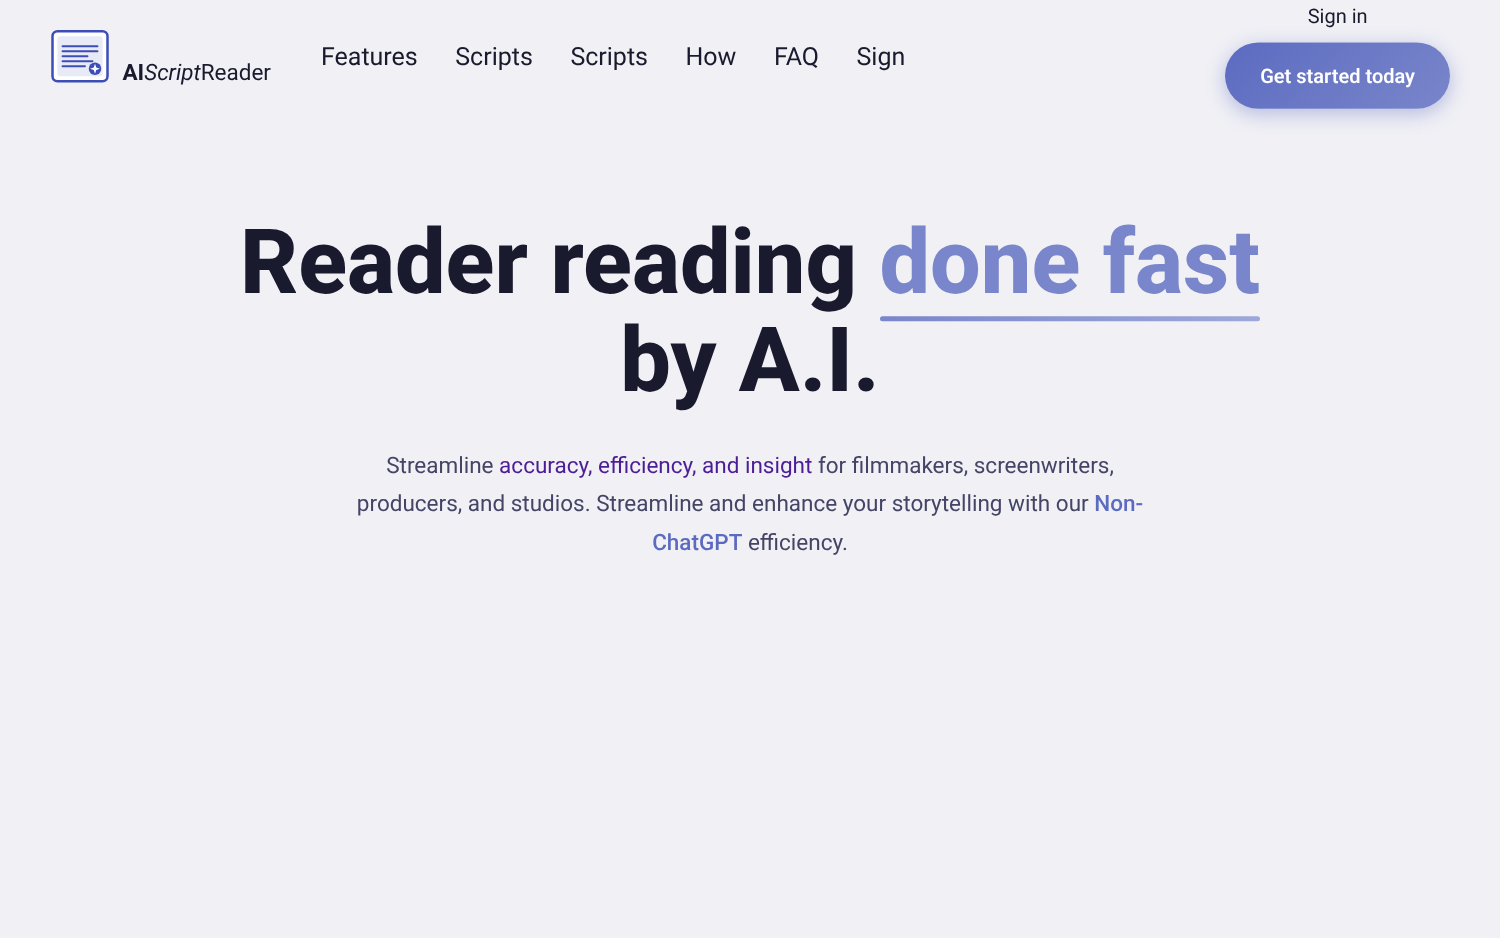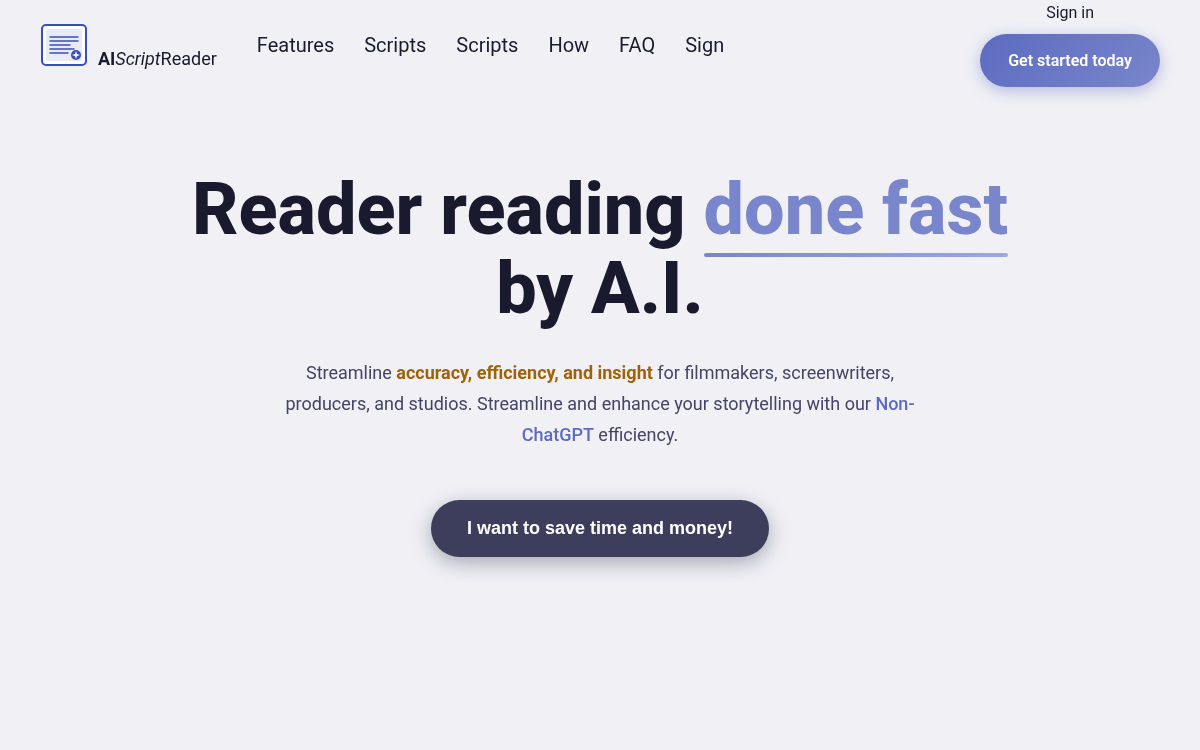--- a/index.html
+++ b/index.html
@@ -145,22 +145,22 @@
 
     .hero-subtitle {
       font-size: 18px;
       color: #444466;
       max-width: 650px;
       line-height: 1.7;
       margin-bottom: 50px;
     }
 
     .hero-subtitle .accent {
-      color: #a16207;
-      font-weight: 700;
+      color: #4c1d95;
+      font-weight: 400;
     }
 
     .hero-subtitle .link-accent {
       color: #5c6bc0;
       font-weight: 500;
       text-decoration: none;
     }
 
     .hero-cta-button {
       background: #3d3d5c;
@@ -237,21 +237,20 @@
 
 <section class="hero">
   <h1 class="hero-title">
     <span>Reader reading </span><span class="highlight">done fast</span><span> by A.I.</span>
   </h1>
 
   <p class="hero-subtitle">
     <span>Streamline </span><span class="accent">accuracy, efficiency, and insight</span><span> for filmmakers, screenwriters, producers, and studios. Streamline and enhance your storytelling with our </span><a href="#" class="link-accent">Non-ChatGPT</a><span> efficiency.</span>
   </p>
 
-  <button class="hero-cta-button">I want to save time and money!</button>
 
 </section>
 
 <section class="as-seen-on">
   
 
   
 </section>
 
 </body></html>

